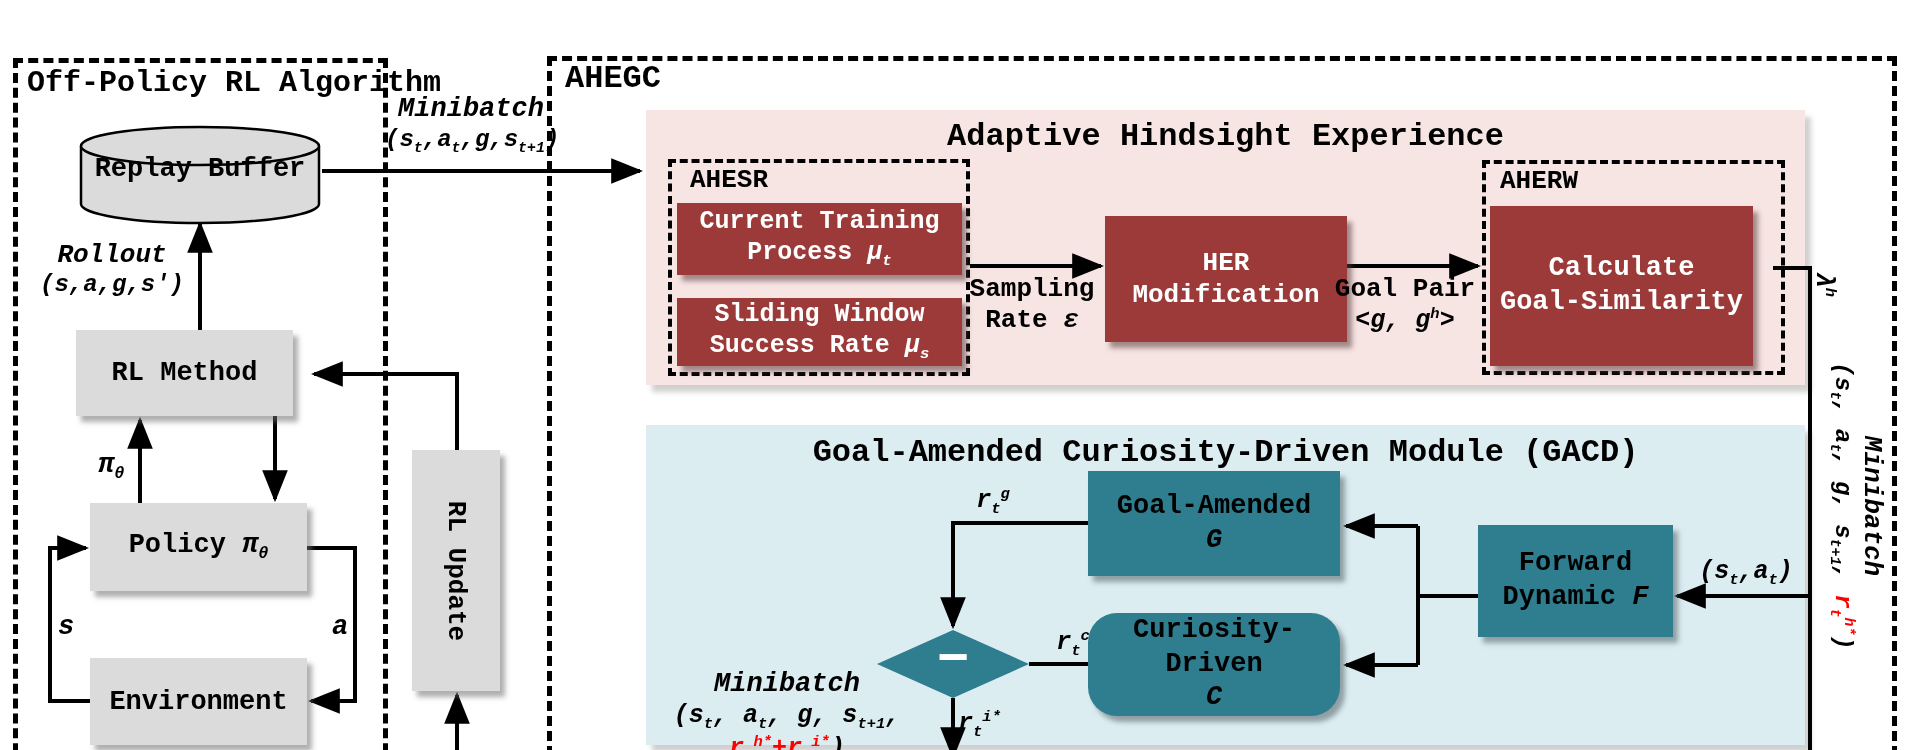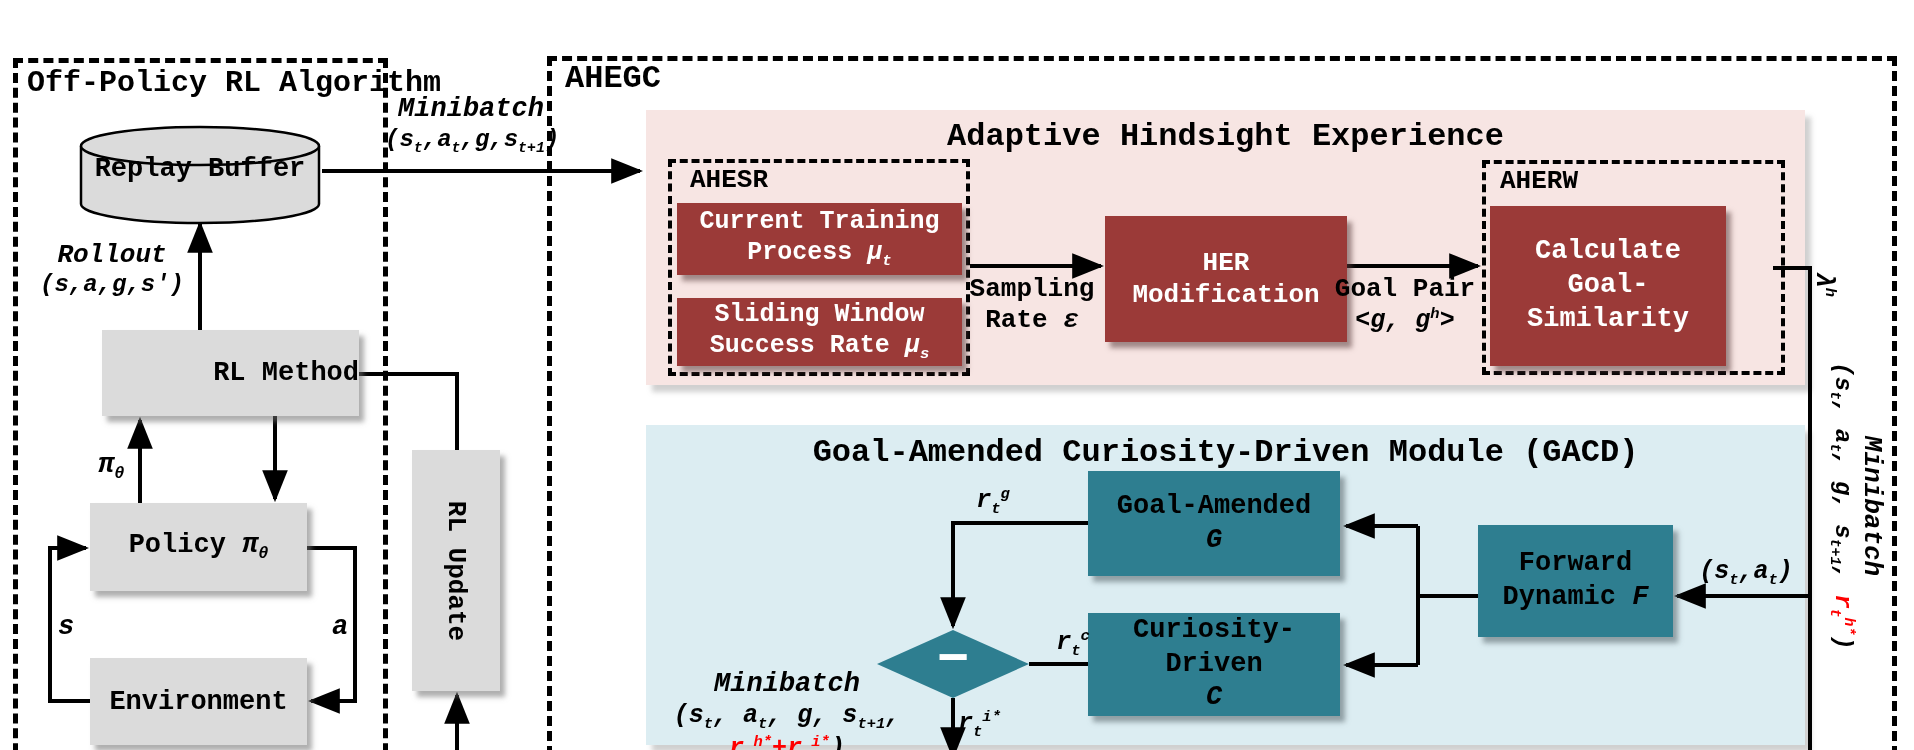--- a/index.html
+++ b/index.html
@@ -78,21 +78,21 @@
       <ellipse cx="123" cy="22" rx="119" ry="19" fill="#DBDBDB" stroke="#000" stroke-width="2.5"></ellipse>
     </svg>
     <div class="cyl-text t27" style="top:30px;">Replay Buffer</div>
   </div>
 
   <div class="label z3" style="left:37px;top:192px;width:150px;">
     <div class="t26 math">Rollout</div>
     <div class="t24 math">(s,a,g,s′)</div>
   </div>
 
-  <div class="graybox t27 z3" style="left:102px;top:282px;width:257px;height:86px;justify-content:flex-end;">
+  <div class="graybox t27 z3" style="left:76px;top:282px;width:217px;height:86px;">
     <span>RL Method</span>
   </div>
 
   <div class="label t27 math z3" style="left:98px;top:402px;">π<sub>θ</sub></div>
 
   <div class="graybox t27 z3" style="left:90px;top:455px;width:217px;height:88px;">
     <span>Policy <i>π<sub>θ</sub></i></span>
   </div>
 
   <div class="graybox t27 z3" style="left:90px;top:610px;width:217px;height:87px;">
@@ -132,38 +132,38 @@
     <div>Modification</div>
   </div>
 
   <div class="label z3" style="left:1330px;top:226px;width:150px;">
     <div class="t26">Goal Pair</div>
     <div class="t25 math">&lt;g, g<sup>h</sup>&gt;</div>
   </div>
 
   <div class="label t26 z3" style="left:1500px;top:118px;text-align:left;">AHERW</div>
 
-  <div class="redbox t27 z3" style="left:1490px;top:158px;width:236px;height:160px;">
+  <div class="redbox t27 z3" style="left:1490px;top:158px;width:263px;height:160px;">
     <div>Calculate</div>
     <div>Goal-Similarity</div>
   </div>
 
   <div class="label t25 math rot z3" style="left:1824px;top:237px;">λ<sup>h</sup></div>
 
   <div class="rot z3" style="position:absolute;left:1857px;top:458px;text-align:center;">
     <div class="t26 math">Minibatch</div>
     <div class="t24 math">(s<sub>t</sub>, a<sub>t</sub>, g, s<sub>t+1</sub>, <span class="red">r<sub>t</sub><sup>h*</sup></span>)</div>
   </div>
 
   <div class="tealbox t27 z3" style="left:1088px;top:423px;width:252px;height:105px;">
     <div>Goal-Amended</div>
     <div class="math">G</div>
   </div>
 
-  <div class="tealbox t27 z3" style="left:1088px;top:565px;width:252px;height:103px;">
+  <div class="tealbox t27 z3" style="left:1088px;top:565px;width:252px;height:103px;border-radius:29px;">
     <div>Curiosity-Driven</div>
     <div class="math">C</div>
   </div>
 
   <div class="tealbox t27 z3" style="left:1478px;top:477px;width:195px;height:112px;">
     <div>Forward</div>
     <div>Dynamic <i>F</i></div>
   </div>
 
   <div class="abs z3" style="left:877px;top:582px;width:152px;height:68px;">

